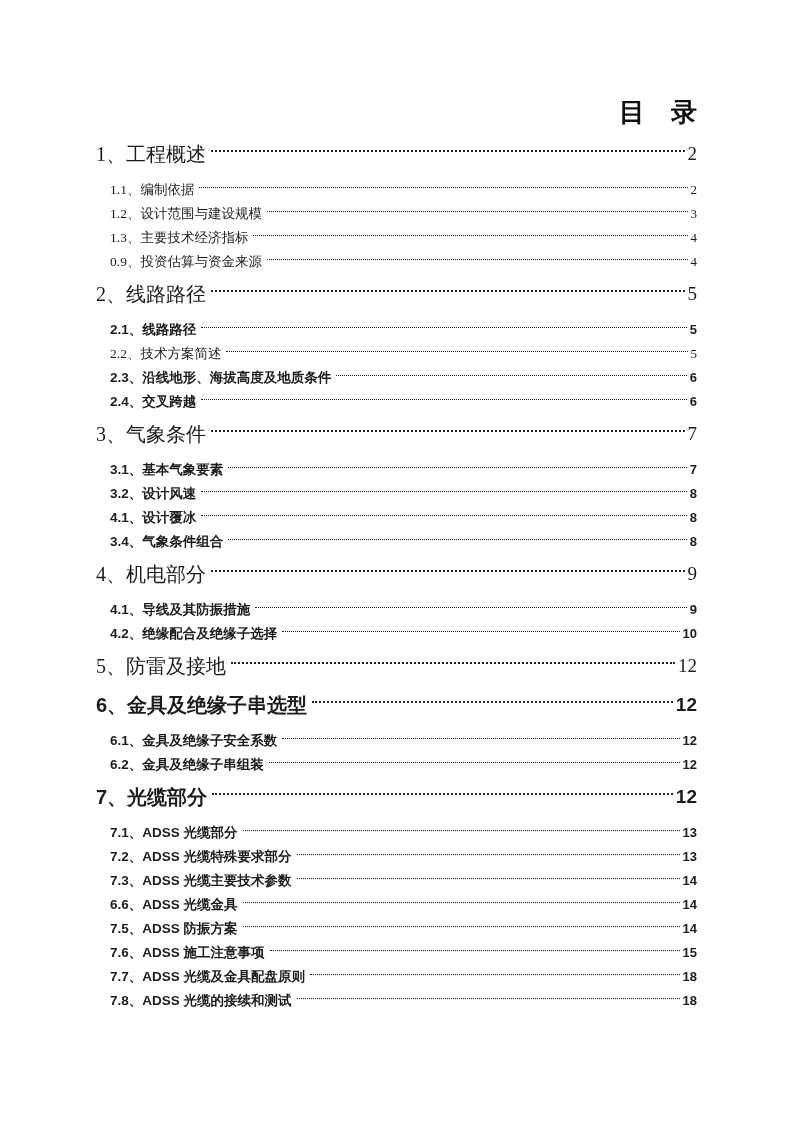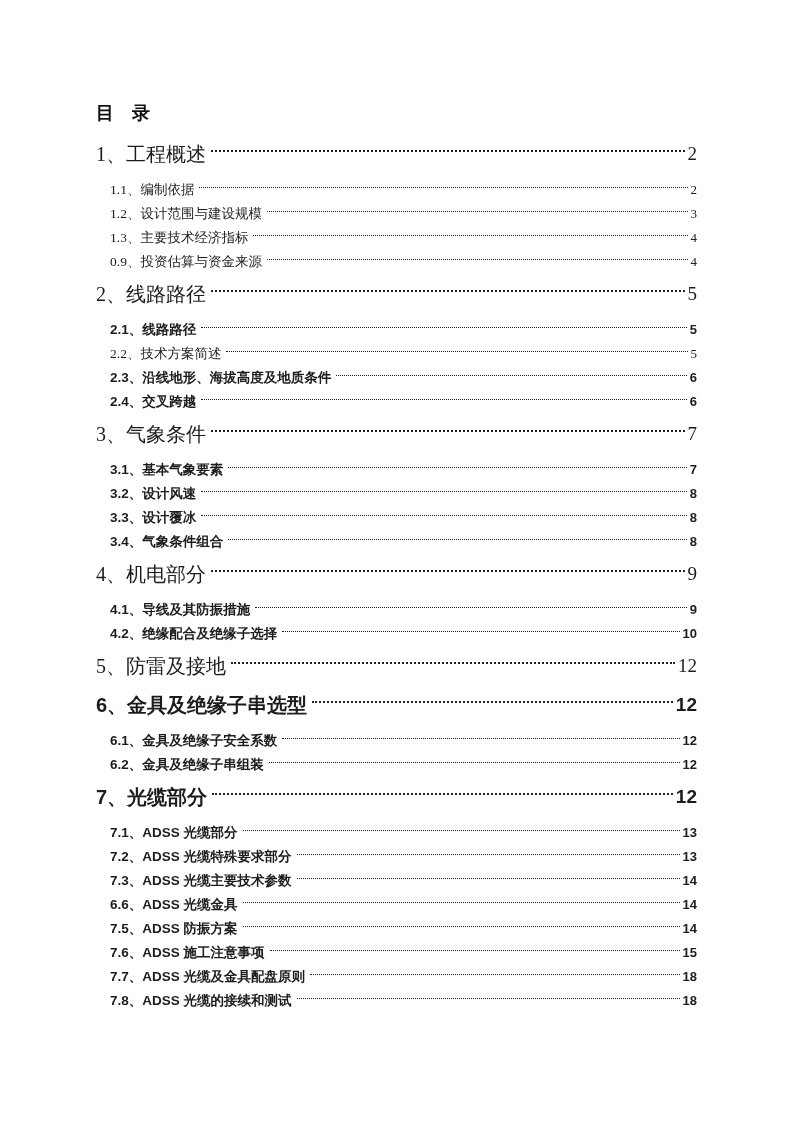--- a/index.html
+++ b/index.html
@@ -13,23 +13,23 @@
     height: 1122px;
     background: #ffffff;
     box-sizing: border-box;
     padding: 99px 96px 0 96px;
     overflow: hidden;
     color: #1c1c1c;
   }
   .doc-title {
     font-family: "Liberation Serif", serif;
     font-weight: 700;
-    font-size: 18px;
+    font-size: 26px;
     line-height: 28px;
-    text-align: left;
+    text-align: right;
     margin: 0 0 12px 0;
     color: #111111;
   }
   .toc {
     width: 100%;
   }
   .toc-row {
     display: flex;
     align-items: center;
     width: 100%;
@@ -156,21 +156,21 @@
     <span class="toc-page">7</span>
   </div>
 
   <div class="toc-row lvl2 sans">
     <span class="toc-label">3.2、设计风速</span>
     <span class="leader"></span>
     <span class="toc-page">8</span>
   </div>
 
   <div class="toc-row lvl2 sans">
-    <span class="toc-label">3.3、设计覆冰</span>
+    <span class="toc-label">4.1、设计覆冰</span>
     <span class="leader"></span>
     <span class="toc-page">8</span>
   </div>
 
   <div class="toc-row lvl2 sans">
     <span class="toc-label">3.4、气象条件组合</span>
     <span class="leader"></span>
     <span class="toc-page">8</span>
   </div>
 

